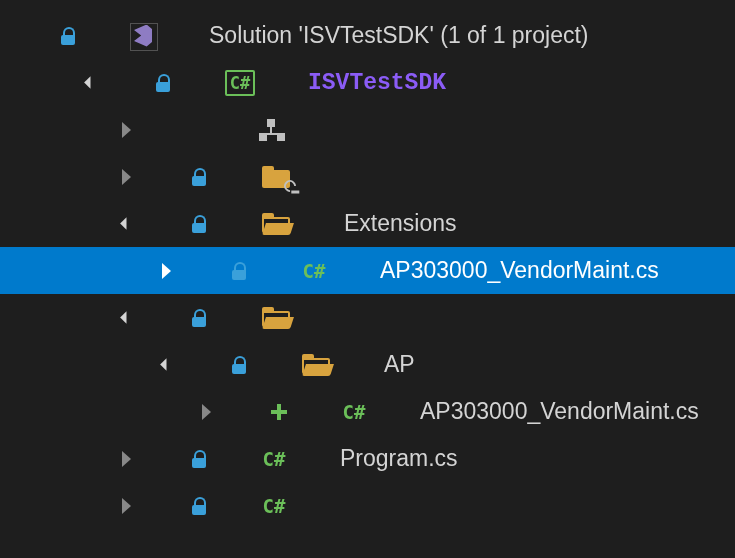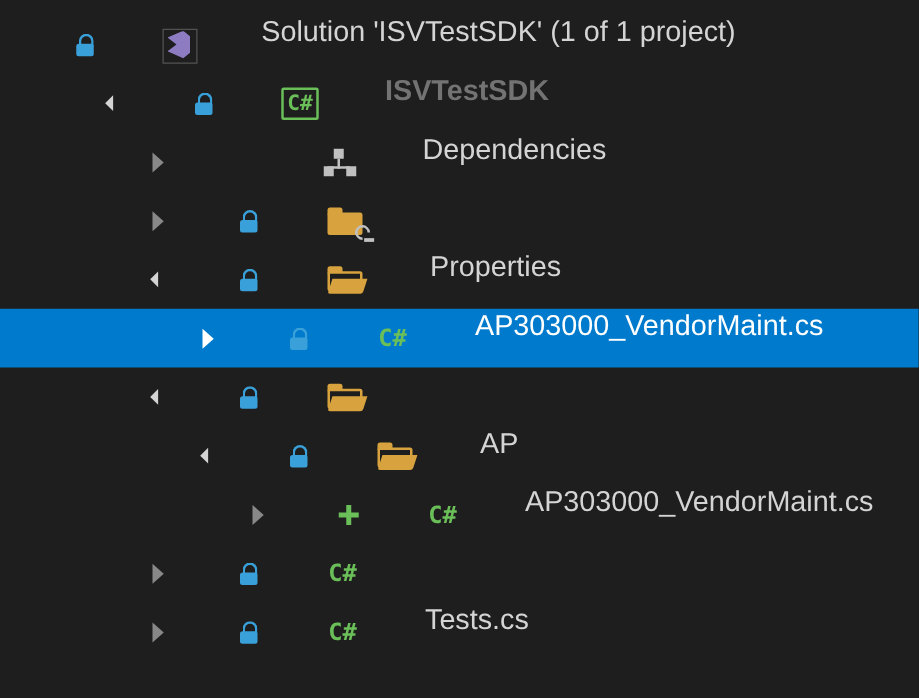--- a/index.html
+++ b/index.html
@@ -8,36 +8,37 @@
     color: #d4d4d4;
     font-family: "Segoe UI", Arial, sans-serif;
     font-size: 23px;
     width: 735px;
     height: 558px;
     overflow: hidden;
     padding-top: 12px;
   }
   .row {
     display: flex;
+    align-items: center;
     height: 47px;
     white-space: nowrap;
     position: relative;
     gap: 43px;
   }
   .row.selected {
     background: #007acc;
     color: #ffffff;
   }
   .sp { display: inline-block; }
   .w10 { width: 10px; }
   .w30 { width: 30px; display:flex; align-items:center; justify-content:center; }
   .w34 { width: 34px; display:flex; align-items:center; justify-content:center; }
   .w38 { width: 38px; display:flex; align-items:center; justify-content:center; }
   .label { padding-left: 6px; }
-  .bold { font-weight: 600; color:#737373; }
+  .bold { font-weight: 600; color:#8b5cf6;font-family:Liberation Mono, monospace; }
 
   
   .arrow-open {
     width: 0; height: 0;
     border-left: 9px solid #d4d4d4;
     border-top: 9px solid transparent;
     transform: rotate(45deg);
   }
   .arrow-closed {
     width: 0; height: 0;
@@ -210,21 +211,20 @@
   <span class="sp" style="width:28px"></span>
   <span class="w34">
     <span class="deps">
         <span class="a"></span>
         <span class="b"></span>
         <span class="c"></span>
         <span class="l1"></span>
         <span class="l2"></span>
       </span>
   </span>
-  <span class="label">Dependencies</span>
 </div>
 
 <div class="row">
   <span class="sp" style="width:68px"></span>
   <span class="w30">
       <span class="arrow-closed"></span>
     </span>
   <span class="w30">
       <span class="lock"></span>
     </span>
@@ -245,21 +245,21 @@
   <span class="w30">
       <span class="lock"></span>
     </span>
   <span class="w38">
     <span class="folder open">
         <span class="tab"></span>
         <span class="body"></span>
         <span class="flap"></span>
       </span>
   </span>
-  <span class="label">Properties</span>
+  <span class="label">Extensions</span>
 </div>
 
 <div class="row selected">
   <span class="sp" style="width:108px"></span>
   <span class="w30">
       <span class="arrow-closed white"></span>
     </span>
   <span class="w30">
       <span class="lock"></span>
     </span>
@@ -322,27 +322,27 @@
   <span class="sp" style="width:68px"></span>
   <span class="w30">
       <span class="arrow-closed"></span>
     </span>
   <span class="w30">
       <span class="lock"></span>
     </span>
   <span class="w34">
       <span class="cs-text">C#</span>
     </span>
+  <span class="label">Program.cs</span>
 </div>
 
 <div class="row">
   <span class="sp" style="width:68px"></span>
   <span class="w30">
       <span class="arrow-closed"></span>
     </span>
   <span class="w30">
       <span class="lock"></span>
     </span>
   <span class="w34">
       <span class="cs-text">C#</span>
     </span>
-  <span class="label">Tests.cs</span>
 </div>
 
 </body></html>

